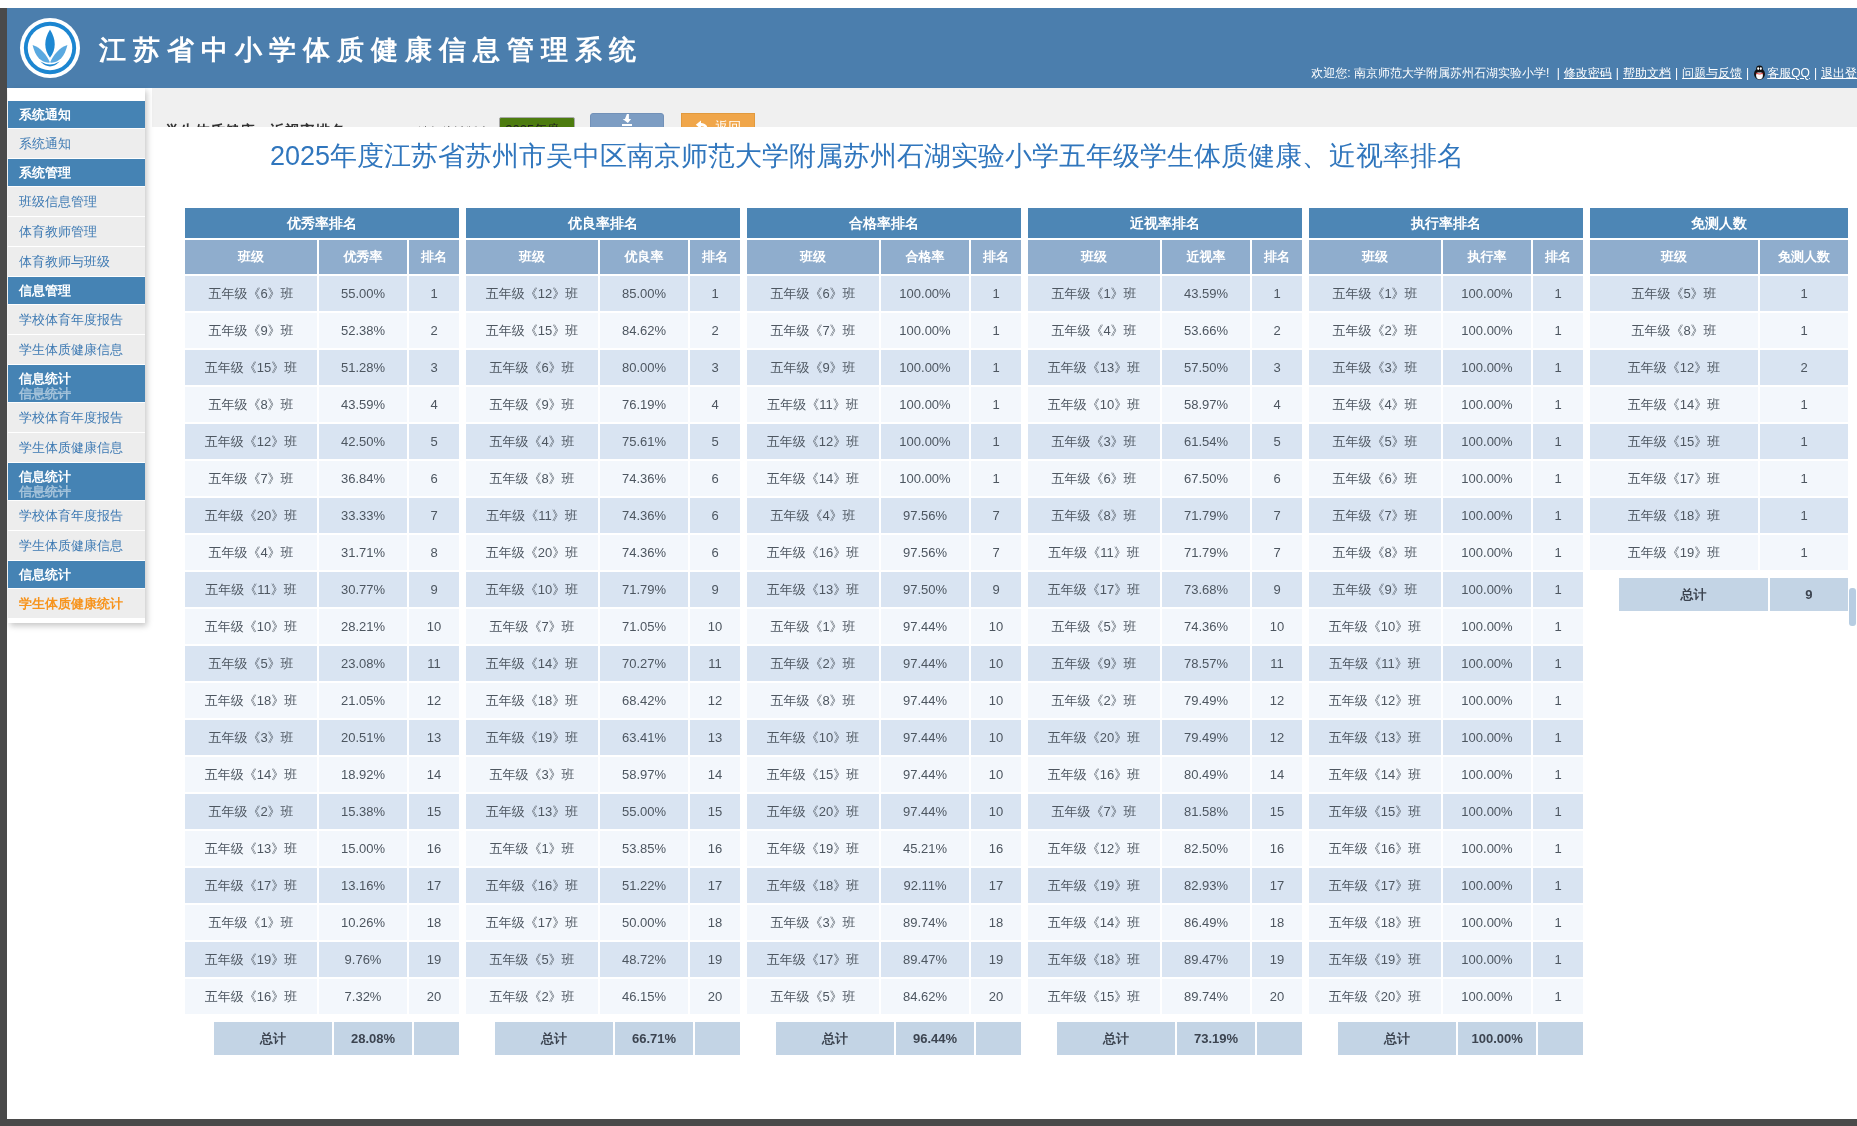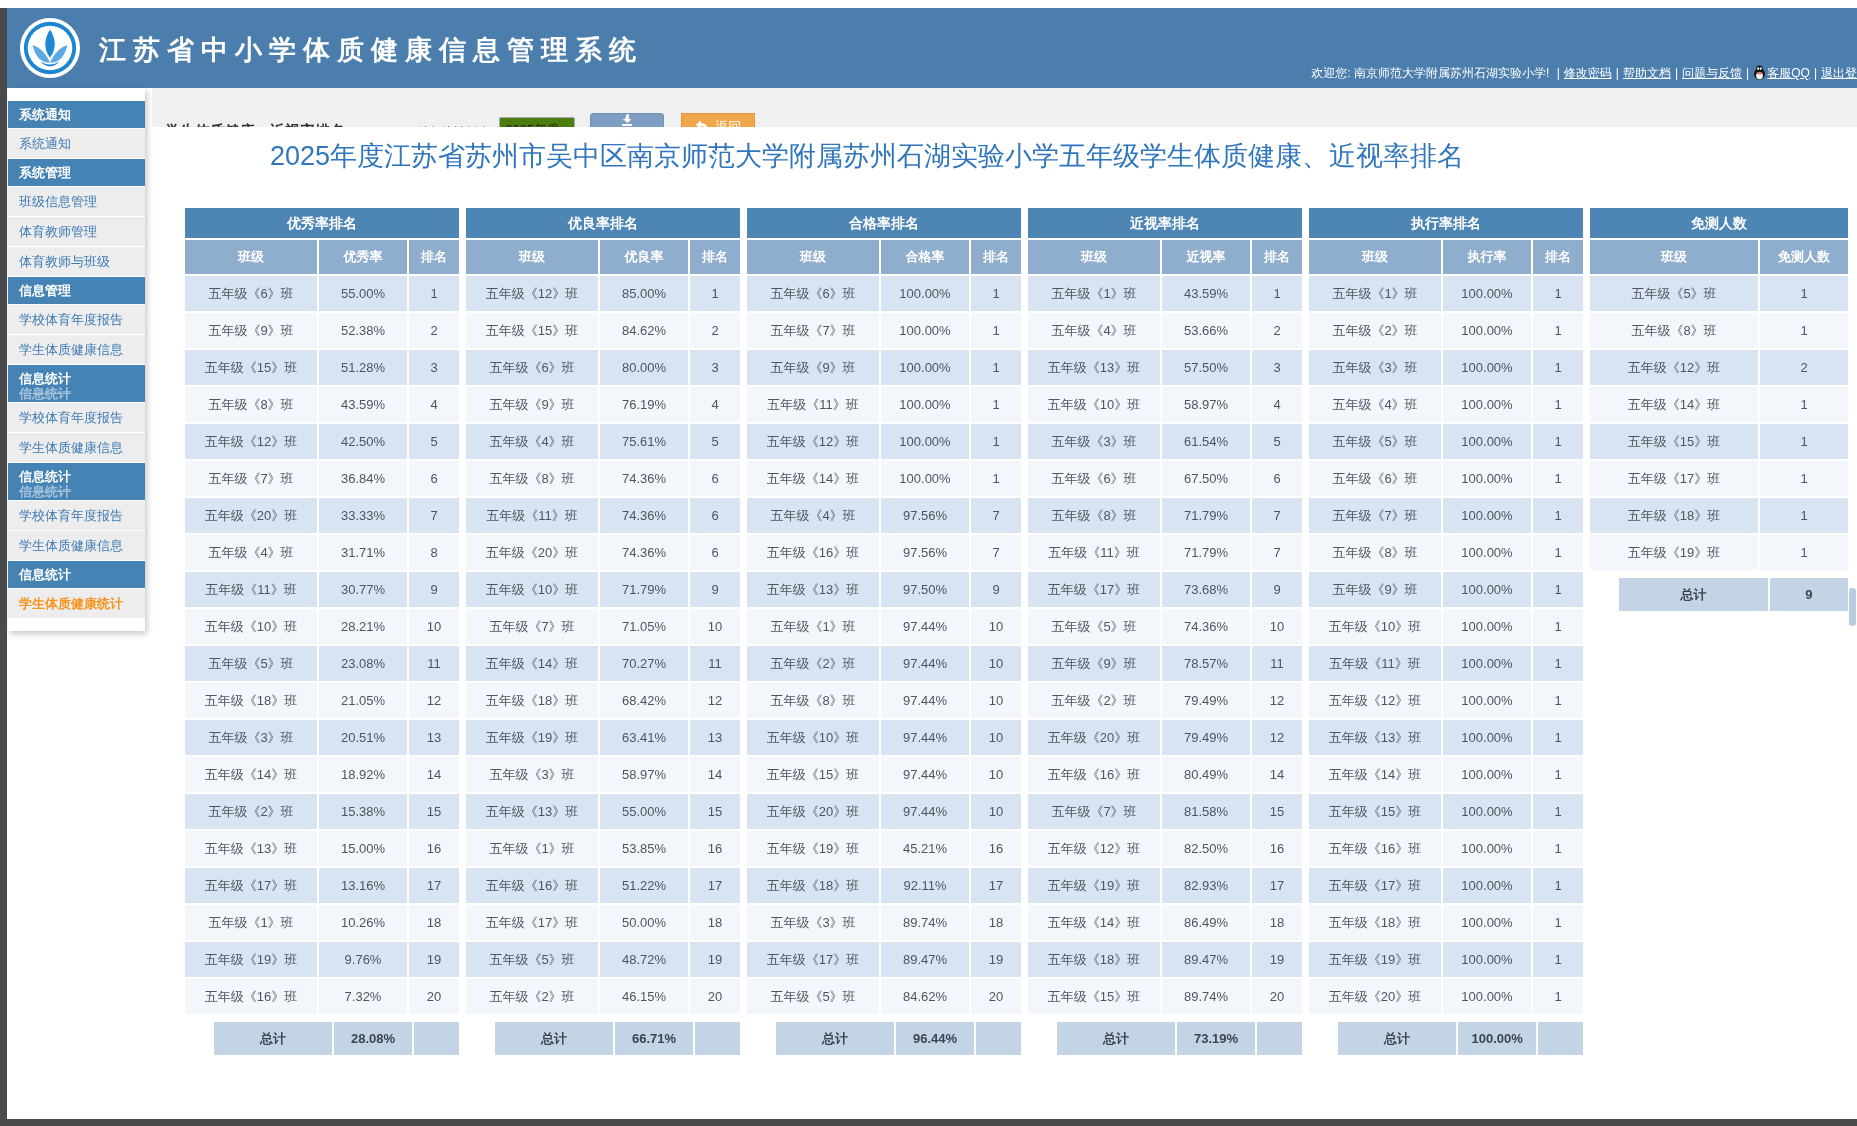--- a/index.html
+++ b/index.html
@@ -23,21 +23,21 @@
   .select-wrap{position:relative;margin-left:6px;}
   .select-wrap select{width:76px;height:24px;font-size:13px;border:1px solid #a9a9a9;border-radius:2px;background:#4d7c0f;
        -webkit-appearance:none;appearance:none;padding:0 16px 0 5px;color:#222;font-family:inherit;}
   .select-caret{position:absolute;right:5px;top:10px;width:0;height:0;border:4px solid transparent;border-top-color:#444;pointer-events:none;}
   .export-btn{margin-left:15px;display:flex;align-items:center;gap:8px;background:#7d9dc3;border:1px solid #7291b8;color:#fff;
        font-size:13px;height:28px;padding:0 10px;border-radius:3px;cursor:pointer;font-family:inherit;flex-direction:column;}
   .caret-down{width:0;height:0;border:4px solid transparent;border-top-color:#fff;margin-top:4px;}
   .back-btn{margin-left:17px;display:flex;align-items:center;gap:6px;background:#f0a64a;border:1px solid #e19a3e;color:#fff;
        font-size:13px;height:28px;padding:0 13px;border-radius:0;cursor:pointer;font-family:inherit;}
   
-  .sidebar{position:absolute;left:8px;top:88px;width:137px;background:#fff;padding:13px 0 12px 0;box-shadow:2px 3px 6px rgba(0,0,0,.22);z-index:10;}
+  .sidebar{position:absolute;left:8px;top:88px;width:137px;background:#fff;padding:13px 0 4px 0;box-shadow:2px 3px 6px rgba(0,0,0,.22);z-index:10;}
   .sb-header{background:#4583b4;color:#fff;font-size:13px;font-weight:bold;line-height:27px;padding-left:11px;
        border-bottom:1px solid #fdfdfd;cursor:pointer;position:relative;}
   .sb-header.ghost{padding-bottom:10px;}
   .ghost-txt{position:absolute;left:11px;top:21px;font-size:13px;font-weight:bold;opacity:.5;text-decoration:line-through;line-height:16px;}
   .sb-item{background:#ededed;color:#3e7ab3;font-size:13px;line-height:29px;padding-left:11px;border-bottom:1px solid #fff;cursor:pointer;}
   .sb-item.active{color:#f7941d;font-weight:bold;}
   
   .main{position:absolute;left:152px;top:127px;right:0;bottom:7px;background:#fff;}
   .main-title{width:1430px;text-align:center;margin-top:11px;font-size:27px;color:#3076bd;}
   .tables-row{display:flex;gap:7px;margin:34px 0 0 33px;align-items:flex-start;}

